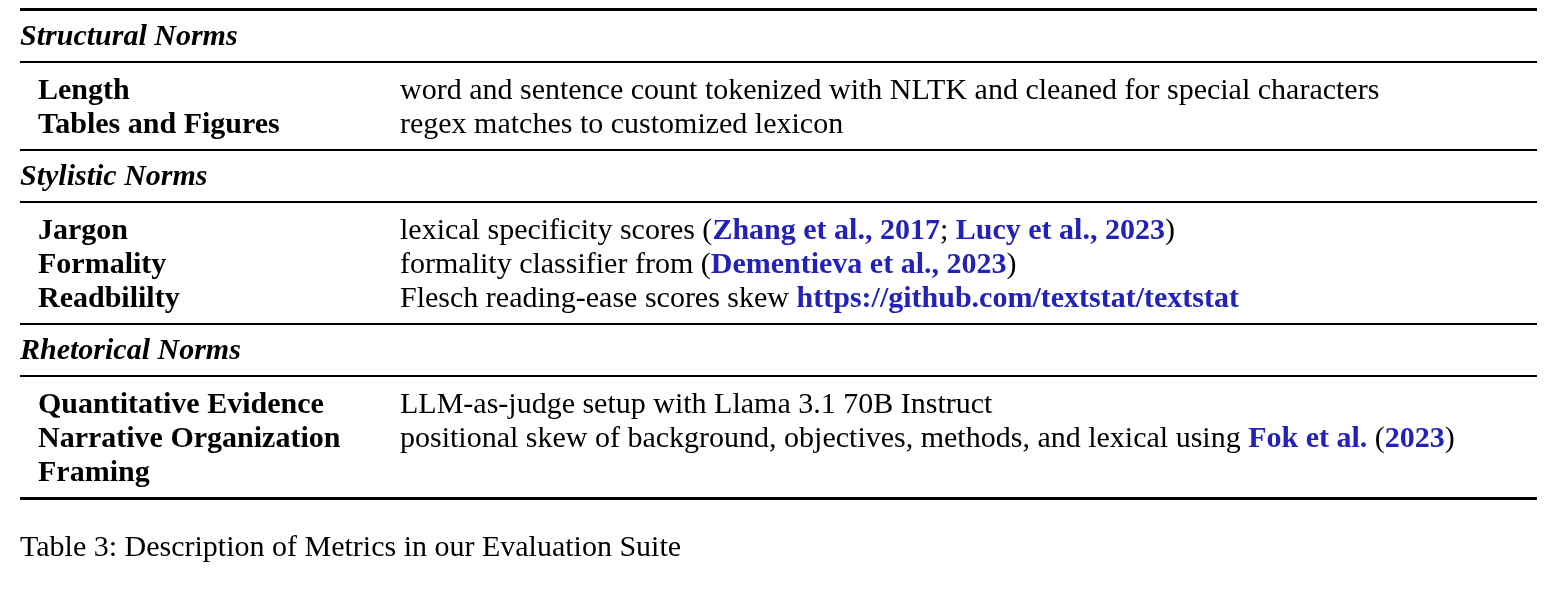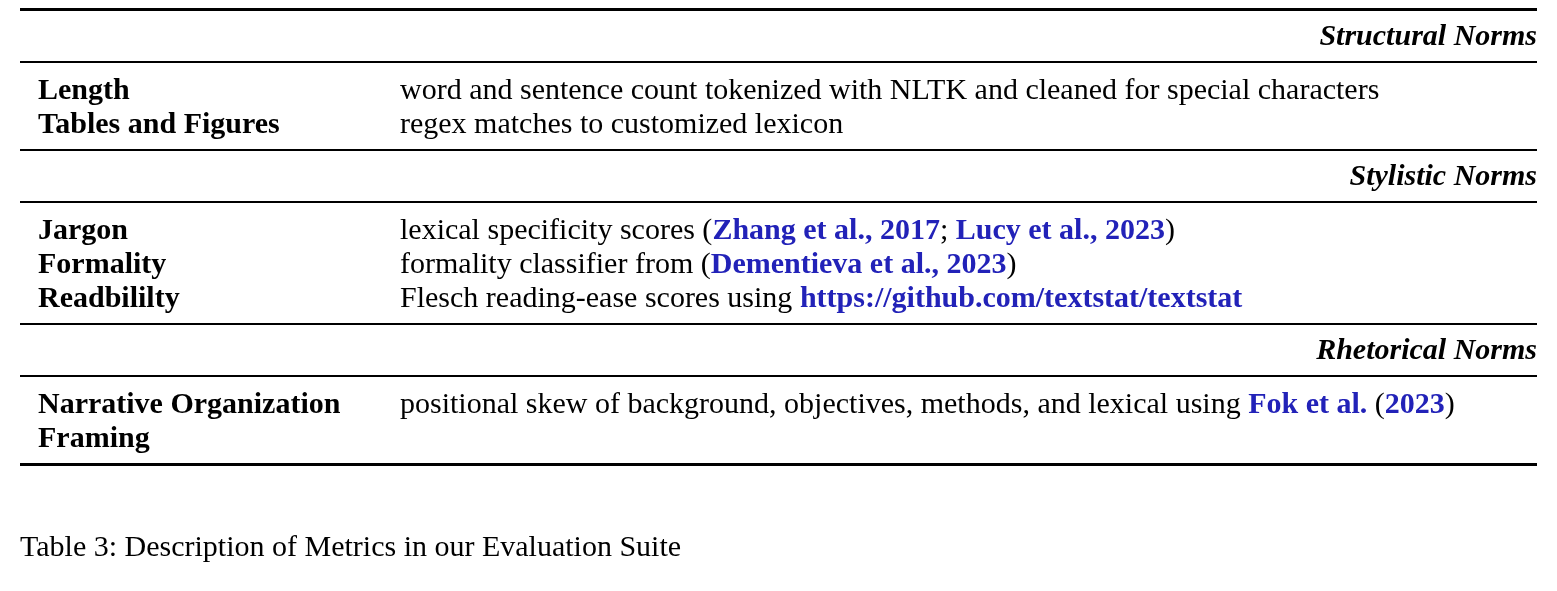--- a/index.html
+++ b/index.html
@@ -15,21 +15,21 @@
   }
   .tbl {
     position: absolute;
     left: 20px; top: 8px;
     width: 1517px;
   }
   .rule { width: 100%; background: var(--ink); }
   .rule.thick { height: 3px; }
   .rule.thin { height: 2px; }
   .sec-header {
-    text-align: right;
+    text-align: left;
     font-weight: bold;
     font-style: italic;
     font-size: 30px;
     line-height: 34px;
     padding: 7px 0 9px 0;
   }
   .rows { padding: 9px 0 9px 18px; }
   .row {
     display: flex;
     font-size: 30px;
@@ -76,27 +76,31 @@
       <div class="row">
         <div class="label">Jargon</div>
         <div class="desc"><span>lexical specificity scores (</span><span class="cite">Zhang et al., 2017</span><span>; </span><span class="cite">Lucy et al., 2023</span><span>)</span></div>
       </div>
       <div class="row">
         <div class="label">Formality</div>
         <div class="desc"><span>formality classifier from (</span><span class="cite">Dementieva et al., 2023</span><span>)</span></div>
       </div>
       <div class="row">
         <div class="label">Readbililty</div>
-        <div class="desc"><span>Flesch reading-ease scores using </span><span class="cite">https://github.com/textstat/textstat</span></div>
+        <div class="desc"><span>Flesch reading-ease scores skew </span><span class="cite">https://github.com/textstat/textstat</span></div>
       </div>
     </div>
     <div class="rule thin"></div>
     <div class="sec-header">Rhetorical Norms</div>
     <div class="rule thin"></div>
     <div class="rows">
+      <div class="row">
+        <div class="label">Quantitative Evidence</div>
+        <div class="desc"><span>LLM-as-judge setup with Llama 3.1 70B Instruct</span></div>
+      </div>
       <div class="row">
         <div class="label">Narrative Organization</div>
         <div class="desc"><span>positional skew of background, objectives, methods, and lexical using </span><span class="cite">Fok et al.</span><span> (</span><span class="cite">2023</span><span>)</span></div>
       </div>
       <div class="row">
         <div class="label">Framing</div>
       </div>
     </div>
     <div class="rule thick"></div>
   </div>

